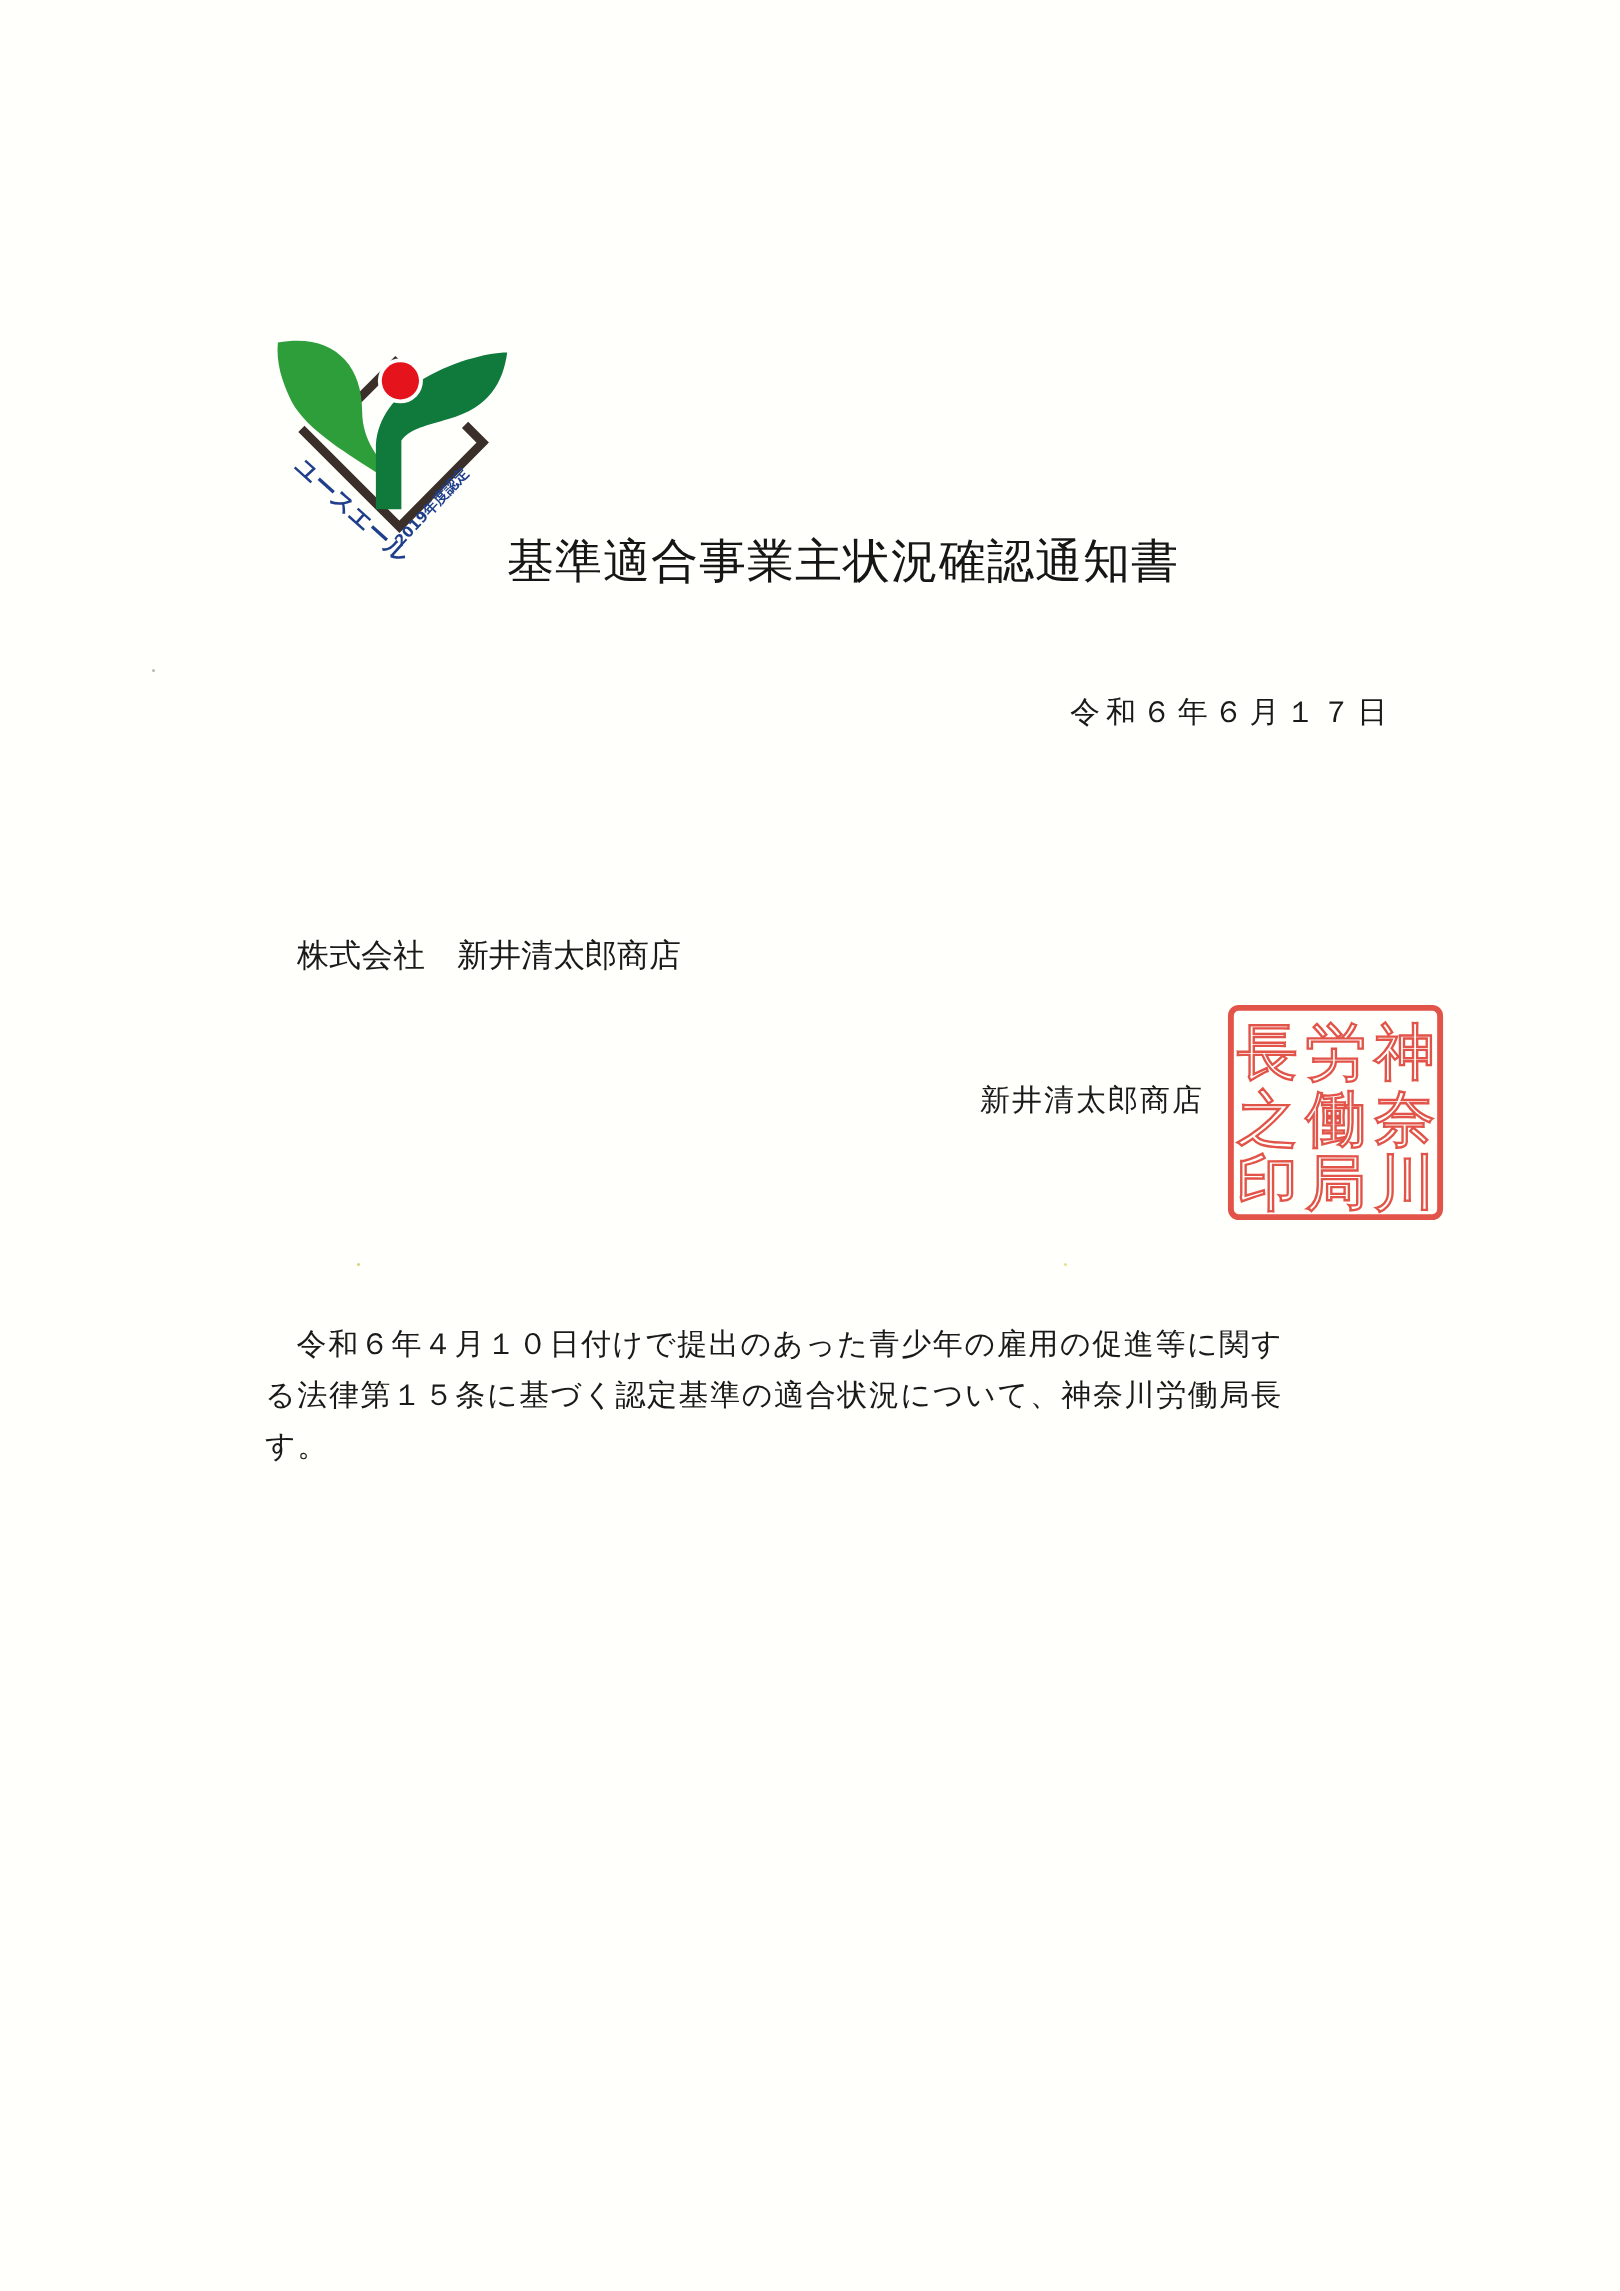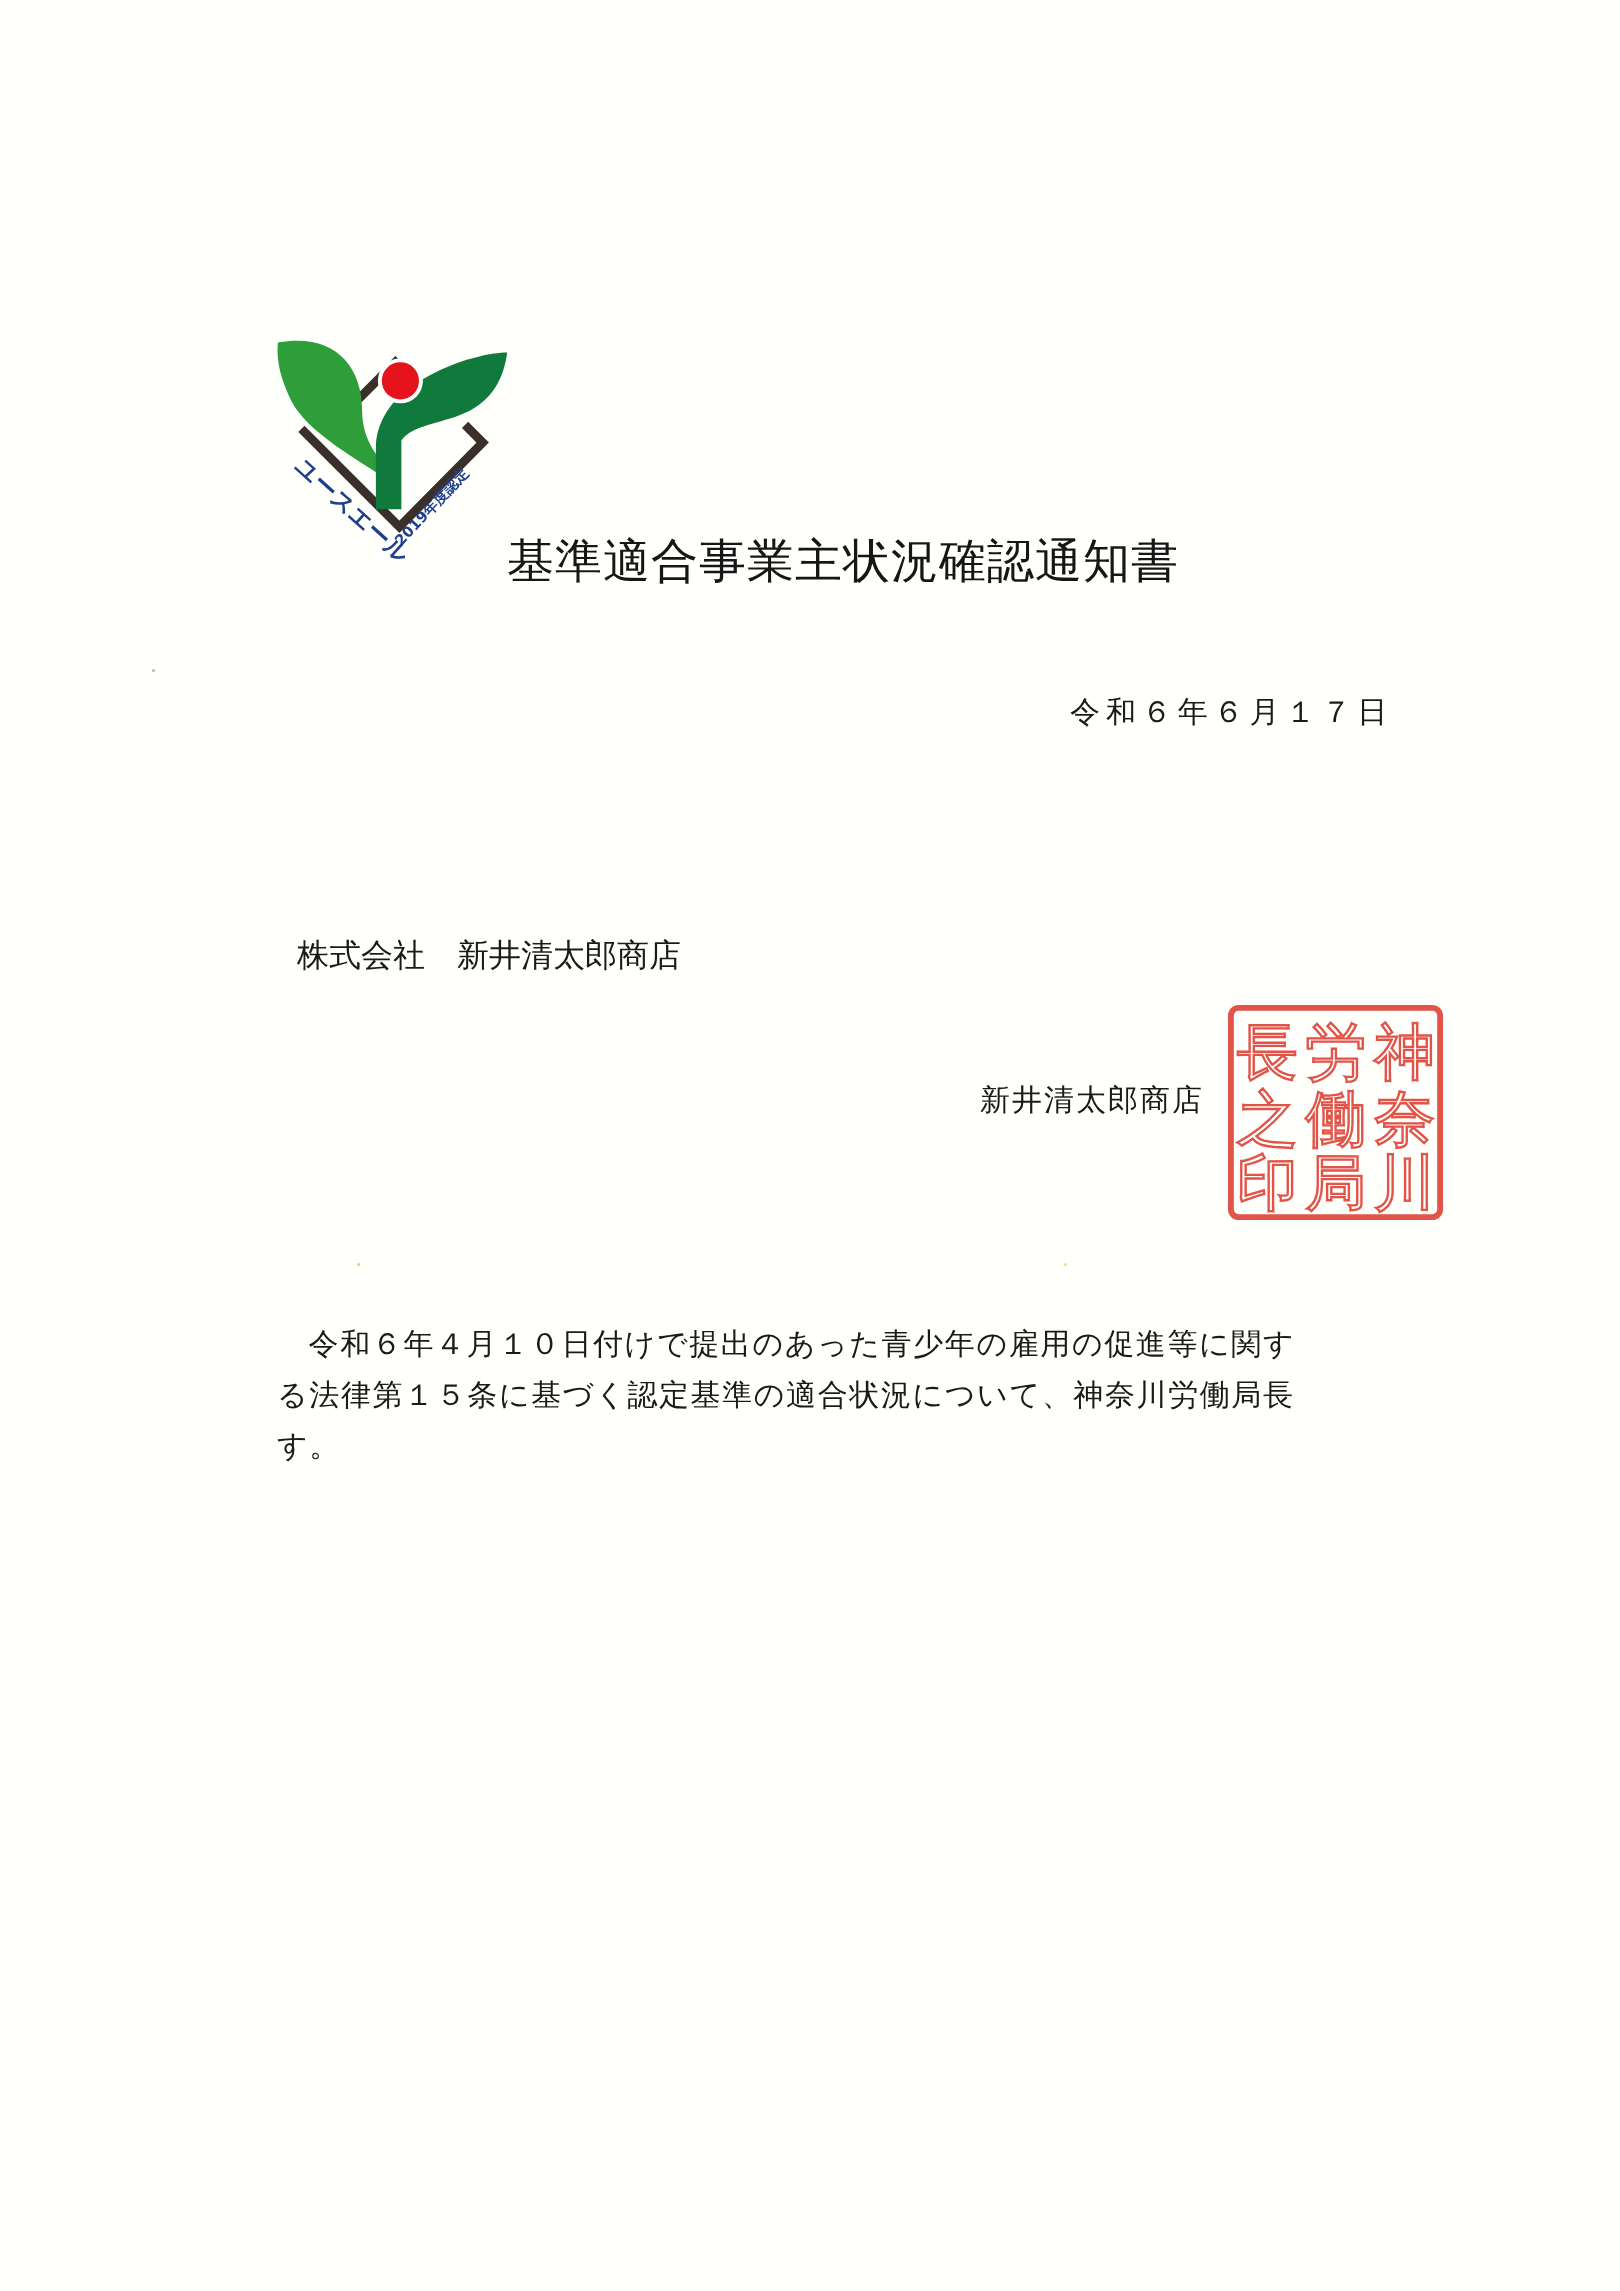--- a/index.html
+++ b/index.html
@@ -81,21 +81,20 @@
     }
     .body-text {
       position: absolute;
       left: 265px;
       top: 1318px;
       width: 1117px;
       font-size: 30px;
       line-height: 51px;
       letter-spacing: 1.6px;
       font-family: "DejaVu Serif", "Liberation Serif", serif;
-      margin-left: 12px;
     }
     .body-text .bl { display: block; white-space: nowrap; }
     .speck {
       position: absolute;
       width: 2.9px; height: 2.9px;
       border-radius: 2px;
     }
   </style>
 </head>
 <body>

